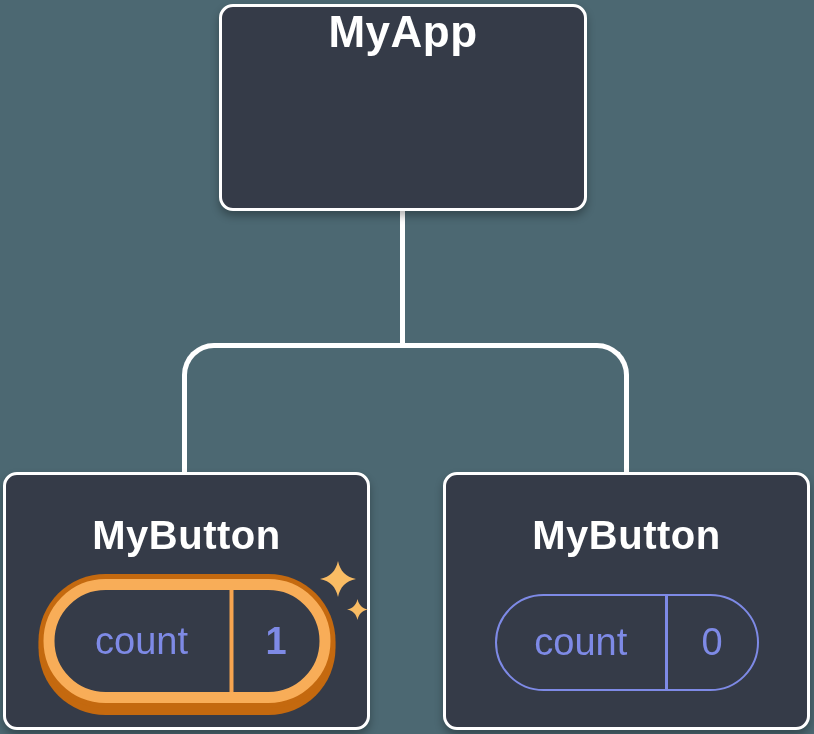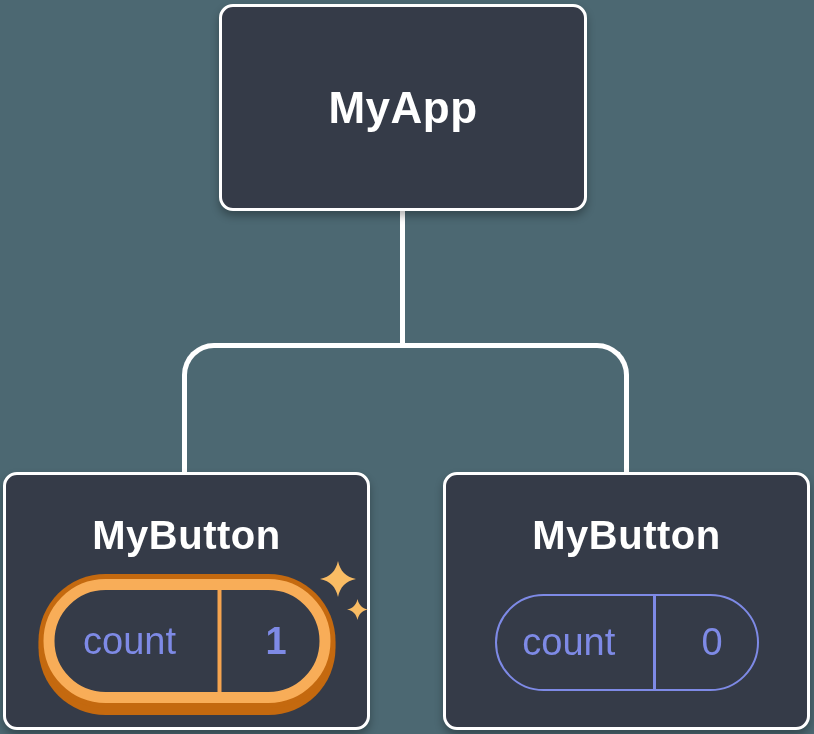--- a/index.html
+++ b/index.html
@@ -24,21 +24,21 @@
   
   .node {
     position: absolute;
     background: var(--box);
     border: 3px solid var(--line);
     border-radius: 14px;
     box-shadow: 0 5px 9px rgba(0,0,0,0.30);
   }
   .node-root {
     left: 219px; top: 4px; width: 368px; height: 207px;
-    display: flex; align-items: center; justify-content: center;
+    display: flex; justify-content: center;
   }
   .node-title {
     color: #FFFFFF;
     font-weight: bold;
     letter-spacing: 0.5px;
   }
   .node-root .node-title { font-size: 44px; }
   .node-child { width: 367px; height: 258px; top: 472px; padding-left: 38px; }
   .node-child-left  { left: 3px; }
   .node-child-right { left: 443px; }
@@ -60,21 +60,20 @@
     background: transparent;
   }
 
   
   .pill {
     position: absolute;
     left: 50%; transform: translateX(-50%);
     display: flex; align-items: stretch;
     color: var(--purple);
     font-size: 38px;
-    gap: 12px;
   }
   .pill-cell-label {
     flex: 1;
     display: flex; align-items: center; justify-content: center;
   }
   .pill-cell-value {
     display: flex; align-items: center; justify-content: center;
   }
   .pill-highlighted {
     top: 104px;

